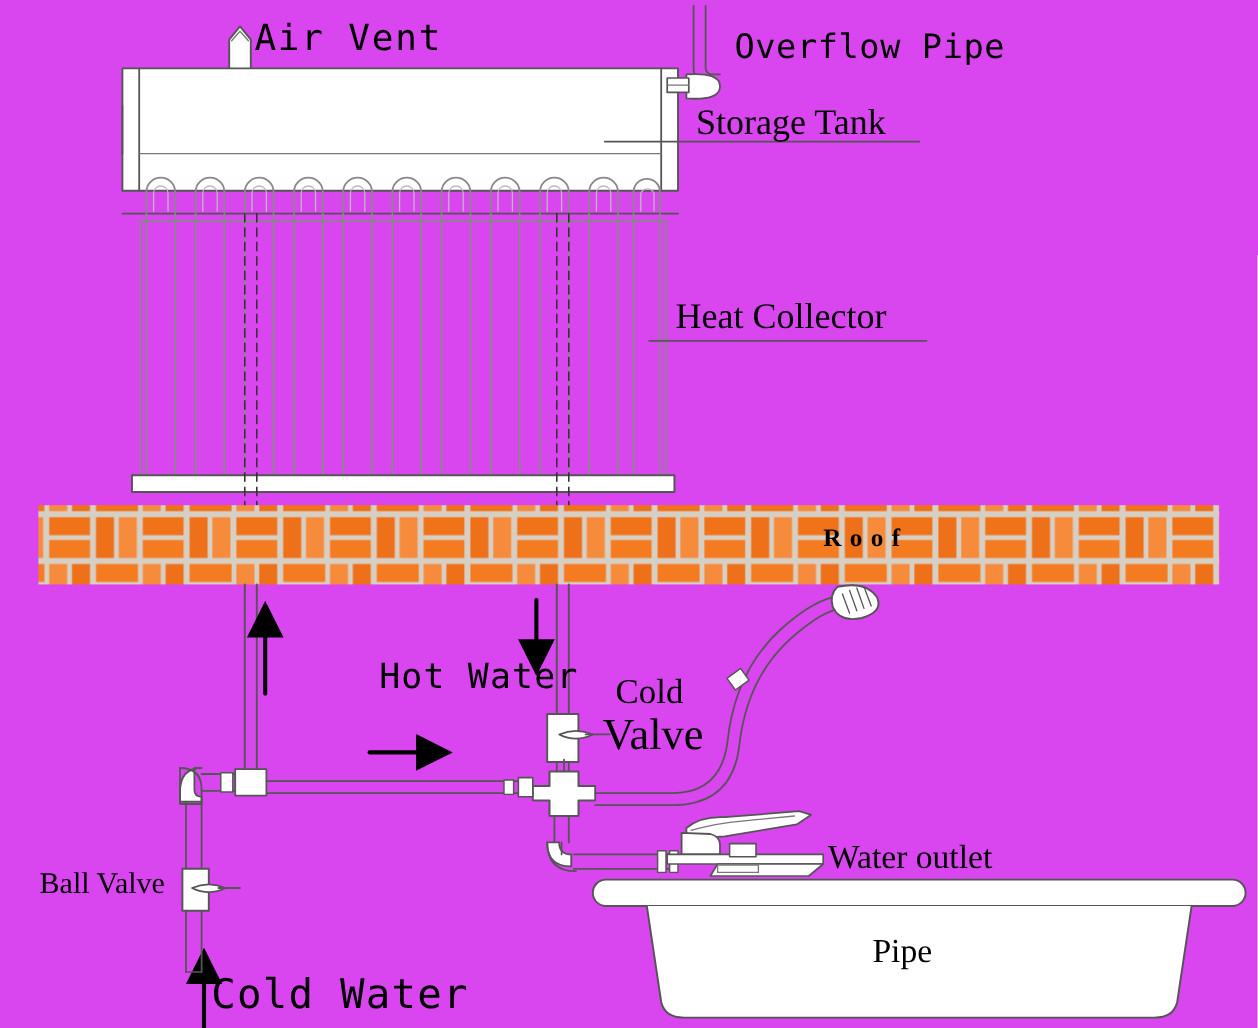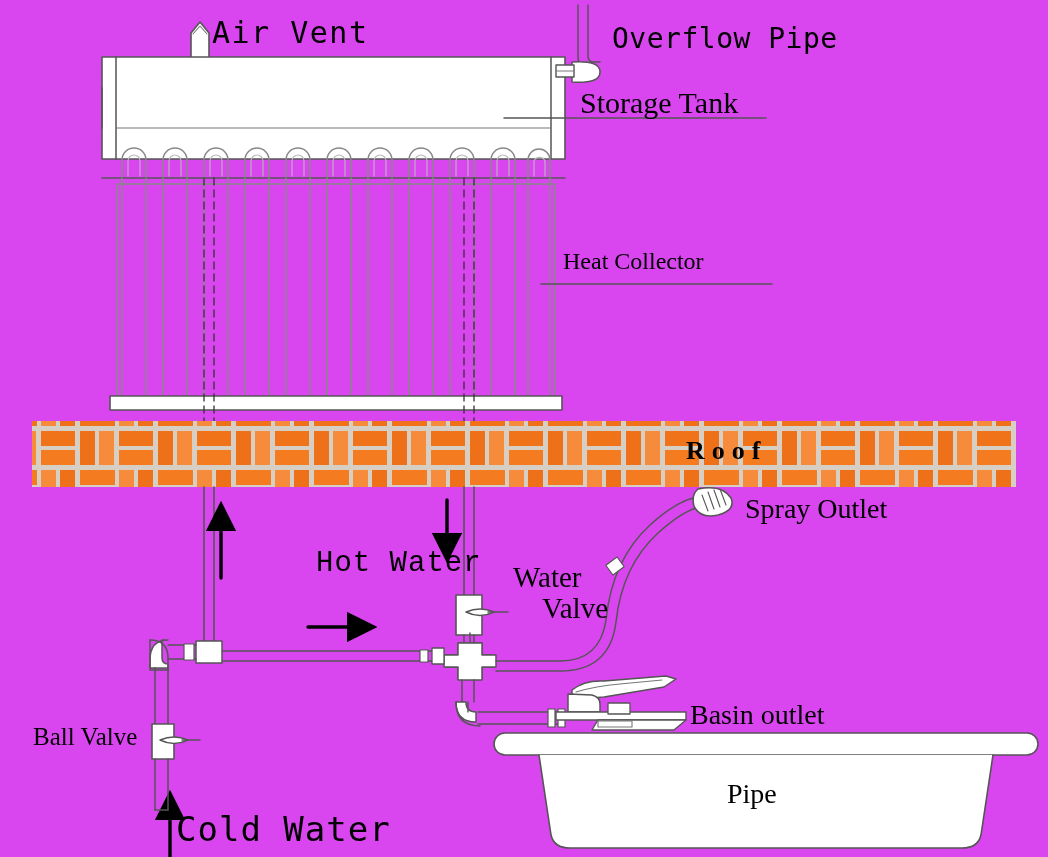--- a/index.html
+++ b/index.html
@@ -28,26 +28,26 @@
     white-space: nowrap;
     color: #000000;
     line-height: 1;
   }
   .lbl-serif { font-family: "Liberation Serif", serif; }
   .lbl-mono  { font-family: "DejaVu Sans Mono", monospace; }
 
   .lbl-airvent      { left: 212px; top: 18px;  font-size: 30px; letter-spacing: 1.5px; }
   .lbl-overflow     { left: 612px; top: 25px;  font-size: 28px; letter-spacing: 0.5px; }
   .lbl-storagetank  { left: 580px; top: 88px;  font-size: 30px; }
-  .lbl-heatcoll     { left: 563px; top: 249px; font-size: 24px; }
-  .lbl-roof         { left: 686px; top: 438px; font-size: 26px; font-weight: bold; letter-spacing: 7px; }
+  .lbl-heatcoll     { left: 563px; top: 249px; font-size: 30px; }
+  .lbl-roof         { left: 686px; top: 438px; font-size: 21px; font-weight: bold; letter-spacing: 7px; }
   .lbl-spray        { left: 745px; top: 495px; font-size: 28px; }
-  .lbl-hotwater     { left: 316px; top: 549px; font-size: 29px; letter-spacing: 1px; font-family: Liberation Mono, monospace; }
+  .lbl-hotwater     { left: 316px; top: 549px; font-size: 29px; letter-spacing: 1px; }
   .lbl-ballvalve-c1 { left: 513px; top: 563px; font-size: 29px; }
-  .lbl-ballvalve-c2 { left: 502px; top: 594px; font-size: 29px; margin-left: 40px; }
+  .lbl-ballvalve-c2 { left: 502px; top: 594px; font-size: 37px; }
   .lbl-wateroutlet  { left: 690px; top: 701px; font-size: 28px; }
   .lbl-ballvalve-l  { left: 33px;  top: 724px; font-size: 25px; }
   .lbl-basin        { left: 727px; top: 780px; font-size: 28px; }
   .lbl-coldwater    { left: 176px; top: 812px; font-size: 34px; letter-spacing: 1px; }
 </style>
 </head>
 <body>
 
 <div id="stage">
 
@@ -313,28 +313,27 @@
   <div class="lbl lbl-mono lbl-airvent">Air Vent</div>
 
   <div class="lbl lbl-serif lbl-storagetank">Storage Tank</div>
 
   <div class="lbl lbl-mono lbl-overflow">Overflow Pipe</div>
 
   <div class="lbl lbl-serif lbl-heatcoll">Heat Collector</div>
 
   <div class="lbl lbl-serif lbl-roof">Roof</div>
 
-  <div class="lbl lbl-serif lbl-spray">Spray Outlet</div>
 
   <div class="lbl lbl-mono lbl-hotwater">Hot Water</div>
 
-  <div class="lbl lbl-serif lbl-ballvalve-c1">Water</div>
+  <div class="lbl lbl-serif lbl-ballvalve-c1">Cold</div>
   <div class="lbl lbl-serif lbl-ballvalve-c2">Valve</div>
 
-  <div class="lbl lbl-serif lbl-wateroutlet">Basin outlet</div>
+  <div class="lbl lbl-serif lbl-wateroutlet">Water outlet</div>
 
   <div class="lbl lbl-serif lbl-ballvalve-l">Ball Valve</div>
 
   <div class="lbl lbl-serif lbl-basin">Pipe</div>
 
   <div class="lbl lbl-mono lbl-coldwater">Cold Water</div>
 
 </div>
 
 </body></html>

